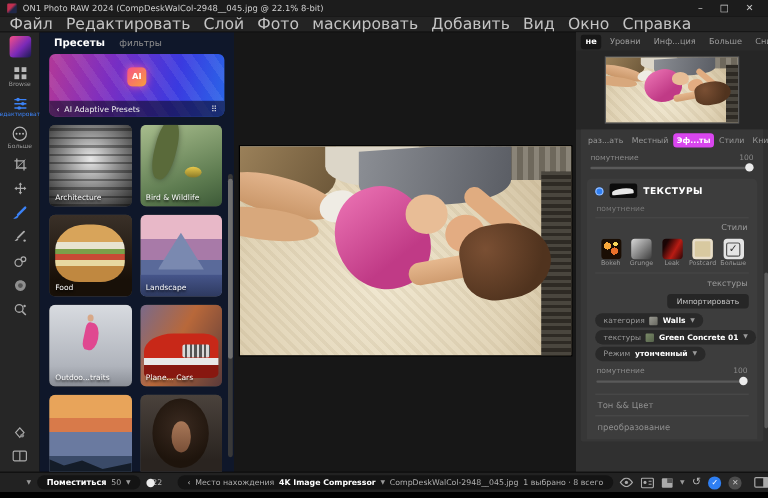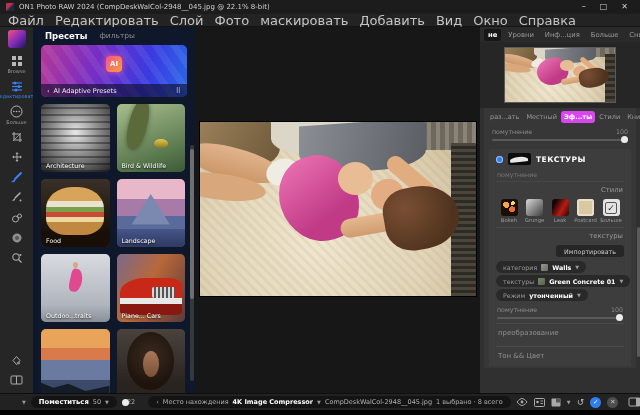--- a/index.html
+++ b/index.html
@@ -491,22 +491,22 @@
           <span class="chev">▼</span>
         </div>
         <div class="op-row" style="padding-left:1px;padding-right:1px;">
           <span>помутнение</span>
           <span>100</span>
         </div>
         <div class="slider" style="margin:0 1px;">
           <div class="track"></div>
           <div class="thumb thumb-end"></div>
         </div>
+        <div class="section-h" style="margin-top:5px;">Тон &amp;&amp; Цвет</div>
         <div class="section-h">преобразование</div>
-        <div class="section-h" style="margin-top:5px;">Тон &amp;&amp; Цвет</div>
       </div>
     </div>
     <div class="rscroll"></div>
   </div>
 </div>
 
 <div class="bottombar">
   <svg width="13" height="10" viewBox="0 0 13 10">
       <rect x="1" y="1" width="11" height="8" rx="1" fill="none" stroke="#aaaaaa" stroke-width="1"></rect>
       <line x1="6.5" y1="1" x2="6.5" y2="9" stroke="#aaaaaa" stroke-width="1"></line>

